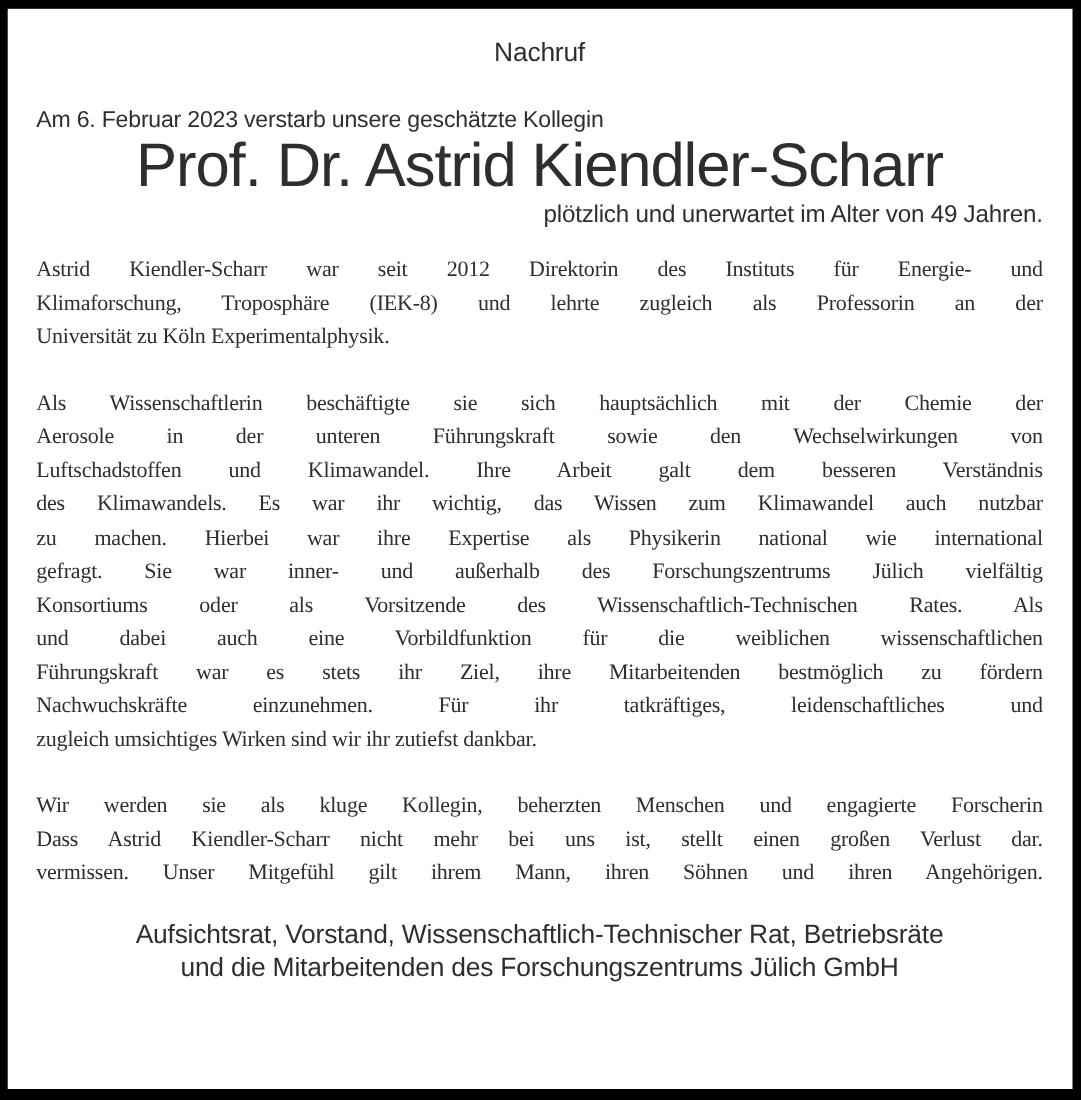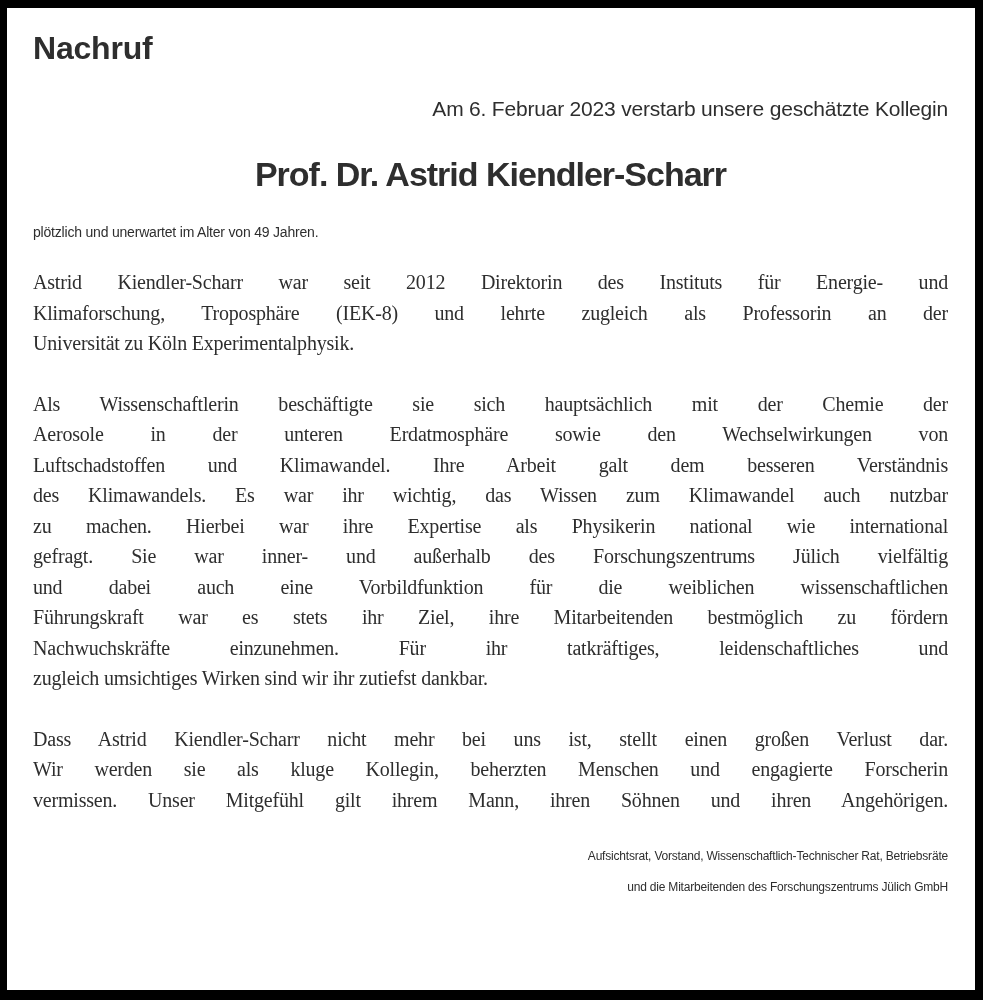--- a/index.html
+++ b/index.html
@@ -23,43 +23,43 @@
     bottom: 10px;
     background: #ffffff;
     box-sizing: border-box;
     padding: 0 27px 0 26px;
     font-family: "Liberation Sans", "DejaVu Sans", sans-serif;
     color: #2e2e2e;
     letter-spacing: -0.2px;
   }
   .title {
     margin-top: 26px;
-    font-size: 32px;
-    font-weight: bold;
+    text-align: center;
+    font-size: 24px;
+    font-weight: normal;
     line-height: 28px;
   }
   .intro {
     margin-top: 34px;
-    text-align: right;
+    text-align: left;
     font-size: 21px;
     line-height: 26px;
   }
   .name {
-    margin-top: 24px;
     text-align: center;
-    font-size: 34px;
-    font-weight: bold;
+    font-size: 56px;
+    font-weight: normal;
     letter-spacing: -1px;
     line-height: 56px;
     white-space: nowrap;
   }
   .subtitle {
-    margin-top: 17px;
-    text-align: left;
-    font-size: 14px;
+    margin-top: 4px;
+    text-align: right;
+    font-size: 22px;
     line-height: 26px;
   }
   .paragraphs {
     margin-top: 22px;
     font-size: 20px;
     line-height: 30.5px;
     font-family: Liberation Serif, serif;
   }
   .para { margin: 0 0 30px 0; }
   .para:last-child { margin-bottom: 0; }
@@ -67,55 +67,56 @@
     text-align: justify;
     text-align-last: justify;
     white-space: normal;
   }
   .line.last {
     text-align: right;
     text-align-last: left;
   }
   .signature {
     margin-top: 26px;
-    text-align: right;
-    font-size: 12px;
+    text-align: center;
+    font-size: 24px;
     line-height: 30.5px;
   }
 </style>
 </head>
 <body>
 
 <div class="frame">
   <div class="page">
     <div class="title">Nachruf</div>
     <div class="intro">Am 6. Februar 2023 verstarb unsere geschätzte Kollegin</div>
     <div class="name">Prof. Dr. Astrid Kiendler-Scharr</div>
     <div class="subtitle">plötzlich und unerwartet im Alter von 49 Jahren.</div>
     <div class="paragraphs">
         <div class="para">
           <div class="line">Astrid Kiendler-Scharr war seit 2012 Direktorin des Instituts für Energie- und</div>
           <div class="line">Klimaforschung, Troposphäre (IEK-8) und lehrte zugleich als Professorin an der</div>
           <div class="line last">Universität zu Köln Experimentalphysik.</div>
         </div>
         <div class="para">
           <div class="line">Als Wissenschaftlerin beschäftigte sie sich hauptsächlich mit der Chemie der</div>
-          <div class="line">Aerosole in der unteren Erdatmosphäre sowie den Wechselwirkungen von</div>
+          <div class="line">Aerosole in der unteren Führungskraft sowie den Wechselwirkungen von</div>
           <div class="line">Luftschadstoffen und Klimawandel. Ihre Arbeit galt dem besseren Verständnis</div>
           <div class="line">des Klimawandels. Es war ihr wichtig, das Wissen zum Klimawandel auch nutzbar</div>
           <div class="line">zu machen. Hierbei war ihre Expertise als Physikerin national wie international</div>
           <div class="line">gefragt. Sie war inner- und außerhalb des Forschungszentrums Jülich vielfältig</div>
+          <div class="line">Konsortiums oder als Vorsitzende des Wissenschaftlich-Technischen Rates. Als</div>
           <div class="line">und dabei auch eine Vorbildfunktion für die weiblichen wissenschaftlichen</div>
           <div class="line">Führungskraft war es stets ihr Ziel, ihre Mitarbeitenden bestmöglich zu fördern</div>
           <div class="line">Nachwuchskräfte einzunehmen. Für ihr tatkräftiges, leidenschaftliches und</div>
           <div class="line last">zugleich umsichtiges Wirken sind wir ihr zutiefst dankbar.</div>
         </div>
         <div class="para">
+          <div class="line">Wir werden sie als kluge Kollegin, beherzten Menschen und engagierte Forscherin</div>
           <div class="line">Dass Astrid Kiendler-Scharr nicht mehr bei uns ist, stellt einen großen Verlust dar.</div>
-          <div class="line">Wir werden sie als kluge Kollegin, beherzten Menschen und engagierte Forscherin</div>
           <div class="line">vermissen. Unser Mitgefühl gilt ihrem Mann, ihren Söhnen und ihren Angehörigen.</div>
         </div>
       </div>
     <div class="signature">
       <div class="signature-line">Aufsichtsrat, Vorstand, Wissenschaftlich-Technischer Rat, Betriebsräte</div>
       <div class="signature-line">und die Mitarbeitenden des Forschungszentrums Jülich GmbH</div>
     </div>
   </div>
 </div>
 

